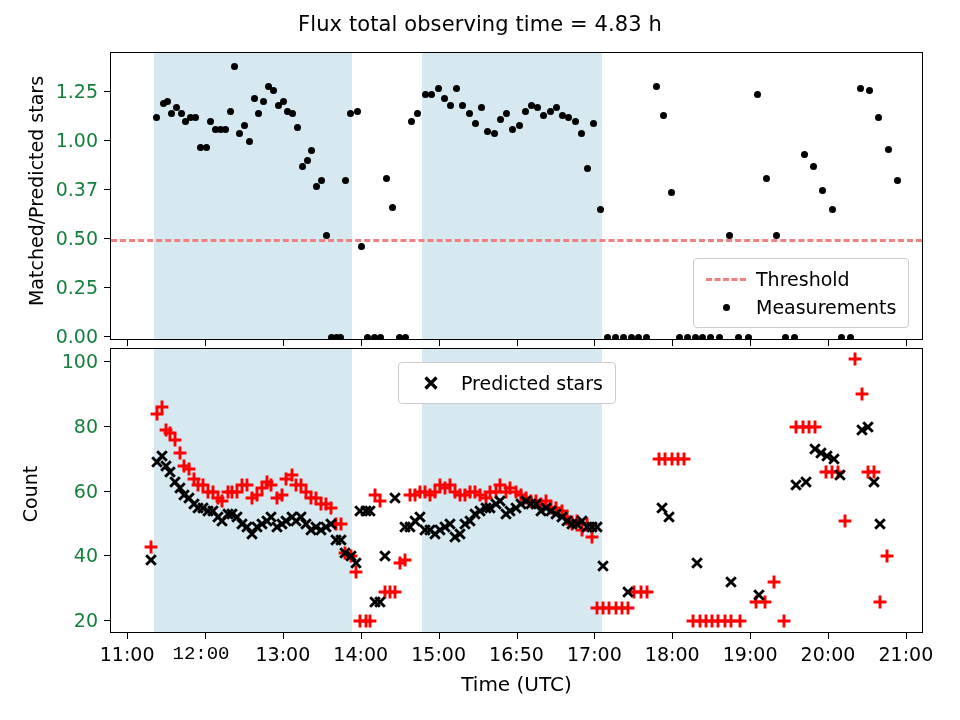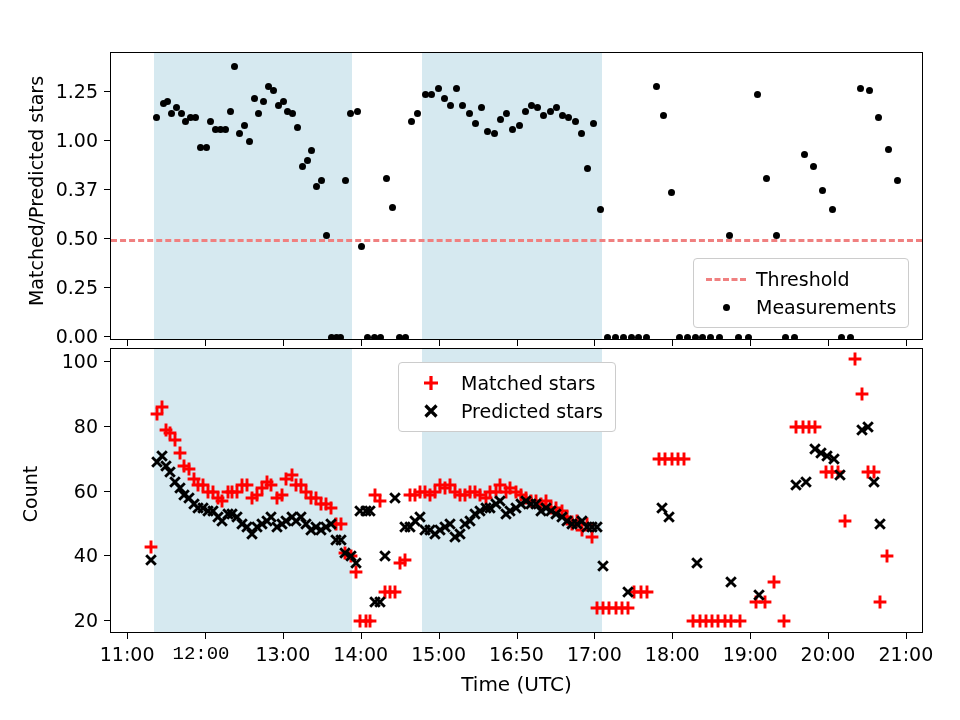--- a/index.html
+++ b/index.html
@@ -77,21 +77,21 @@
     right: 0;
     width: 6px;
     height: 0;
     border-top: 1.6px solid #000000;
   }
   .ytlabel {
     position: absolute;
     right: 12px;
     transform: translateY(-50%);
     font-size: 19px;
-    color: #000000;
+    color: #15803d;
     white-space: nowrap;
   }
   .yaxis-holder {
     position: absolute;
     width: 0;
     top: 0;
   }
   #ylabel-top, #ylabel-bottom {
     position: absolute;
     transform-origin: 50% 50%;
@@ -165,20 +165,21 @@
     width: 40px; height: 0; border-top: 3.2px dashed #f08080;
   }
   #legend-top    { left: 693px; top: 258px; }
   #legend-bottom { left: 398px; top: 362px; }
 </style>
 </head>
 <body>
 
 <div id="figure">
 
+  <div id="chart-title">Flux total observing time = 4.83 h</div>
 
   <div class="panel" id="panel-top">
     <div class="plotarea" id="plot-top">
         <div class="shade" style="left: 42.8305px; width: 198.578px; background: rgb(214, 233, 240);"></div>
         <div class="shade" style="left: 311.494px; width: 179.109px; background: rgb(214, 233, 240);"></div>
         <div class="threshold-line" style="top: 186.122px; border-top-color: rgb(240, 128, 128);"></div>
         <div class="pt-dot" style="left: 45.1667px; top: 64.6531px; background: rgb(0, 0, 0);"></div>
         <div class="pt-dot" style="left: 52.954px; top: 50.9388px; background: rgb(0, 0, 0);"></div>
         <div class="pt-dot" style="left: 56.069px; top: 48.9796px; background: rgb(0, 0, 0);"></div>
         <div class="pt-dot" style="left: 60.7414px; top: 60.7347px; background: rgb(0, 0, 0);"></div>
@@ -1542,28 +1543,20 @@
       <div class="ytlabel" style="top: 77.7273px;">80</div>
       <div class="ytick" style="top: 12.9545px;"></div>
       <div class="ytlabel" style="top: 12.9545px;">100</div>
     </div>
   <div id="ylabel-bottom">Count</div>
 
   <div class="legend" id="legend-bottom">
     <div class="legend-row">
       <span class="legend-key">
         <svg width="20" height="20" viewBox="0 0 20 20">
-            <path d="M10 3 L10 17 M3 10 L17 10" stroke="#ff0000" stroke-width="3.2" fill="none"></path>
-          </svg>
-      </span>
-      <span class="legend-text">Matched stars</span>
-    </div>
-    <div class="legend-row">
-      <span class="legend-key">
-        <svg width="20" height="20" viewBox="0 0 20 20">
             <path d="M4.5 4.5 L15.5 15.5 M15.5 4.5 L4.5 15.5" stroke="#000000" stroke-width="3.2" fill="none"></path>
           </svg>
       </span>
       <span class="legend-text">Predicted stars</span>
     </div>
   </div>
 
   <div id="xaxis-bottom">
       <div class="xtick" style="left: 17.1322px;"></div>
       <div class="xtlabel" style="left: 17.1322px;">11:00</div>

